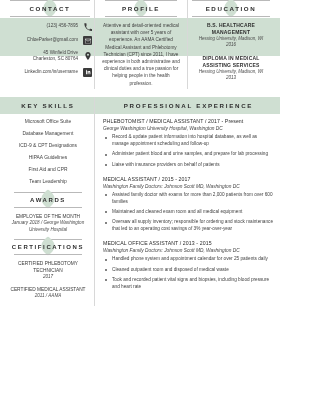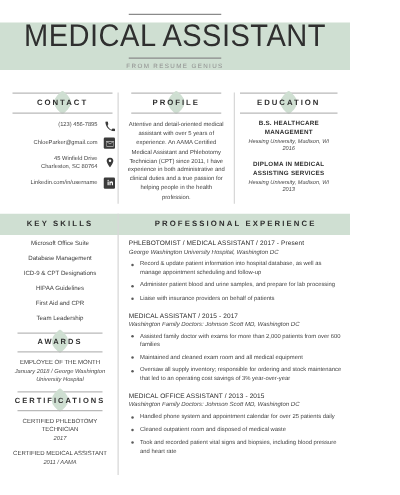--- a/index.html
+++ b/index.html
@@ -155,26 +155,20 @@
     content: ""; position: absolute; left: 2px; top: 2.4px;
     width: 2px; height: 2px; border-radius: 50%; background: #5a5a5a;
   }
 </style>
 </head>
 <body>
 
 <div class="page">
 
   <div class="header-band"></div>
-  <div class="header">
-    <div class="title-rule-top"></div>
-    <div class="title">MEDICAL ASSISTANT</div>
-    <div class="title-rule-bot"></div>
-    <div class="subtitle">from Resume Genius</div>
-  </div>
 
   <div class="top-sec">
 
     <div class="top-col col-contact">
       <div class="sec-head">
         <div class="line"></div>
         <div class="deco"></div>
         <div class="line bot"></div>
         <div class="txt">CONTACT</div>
       </div>

